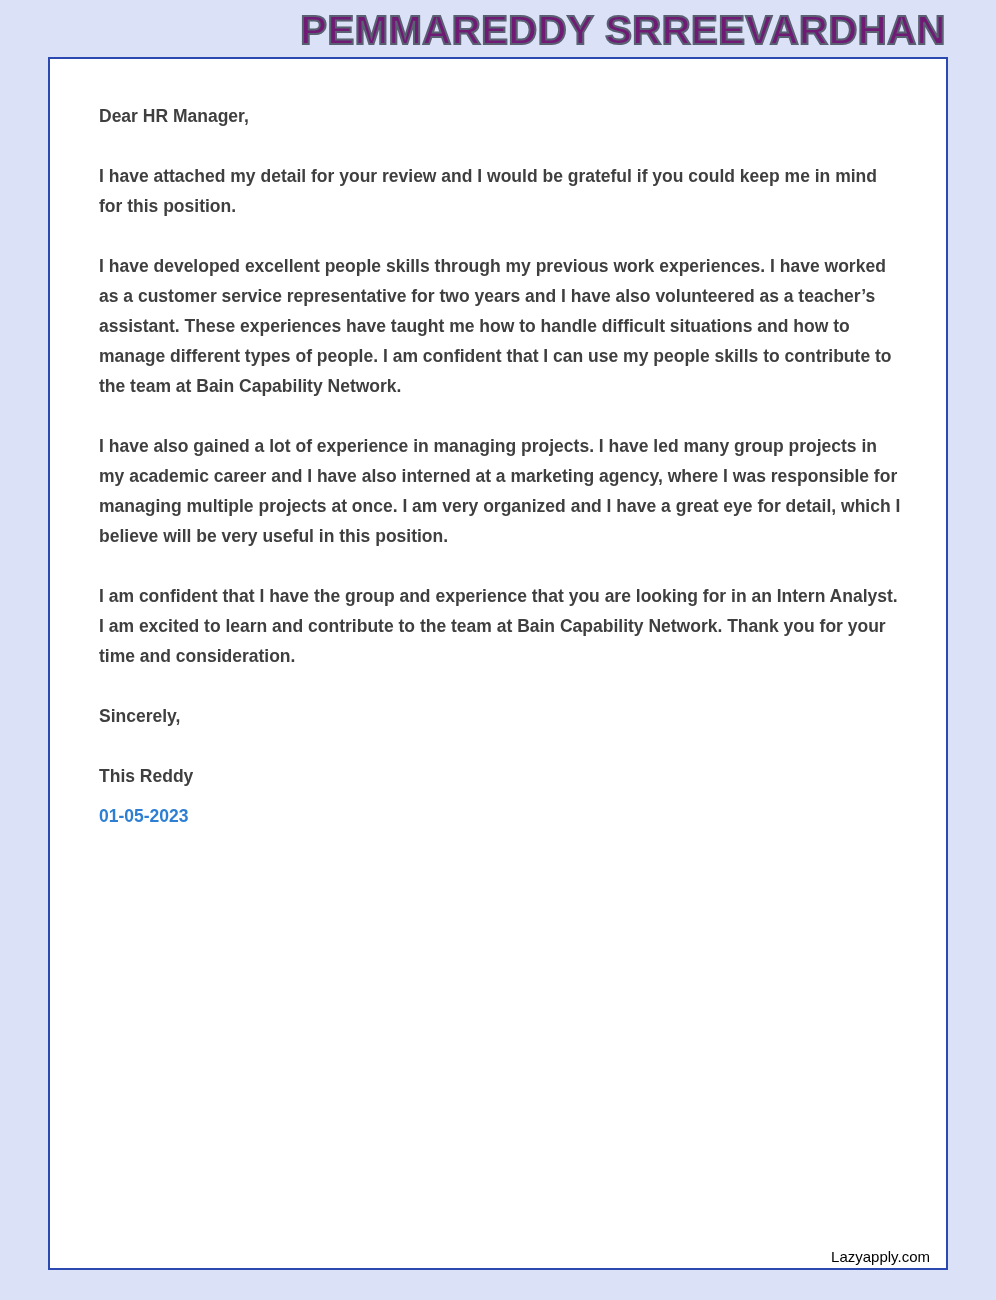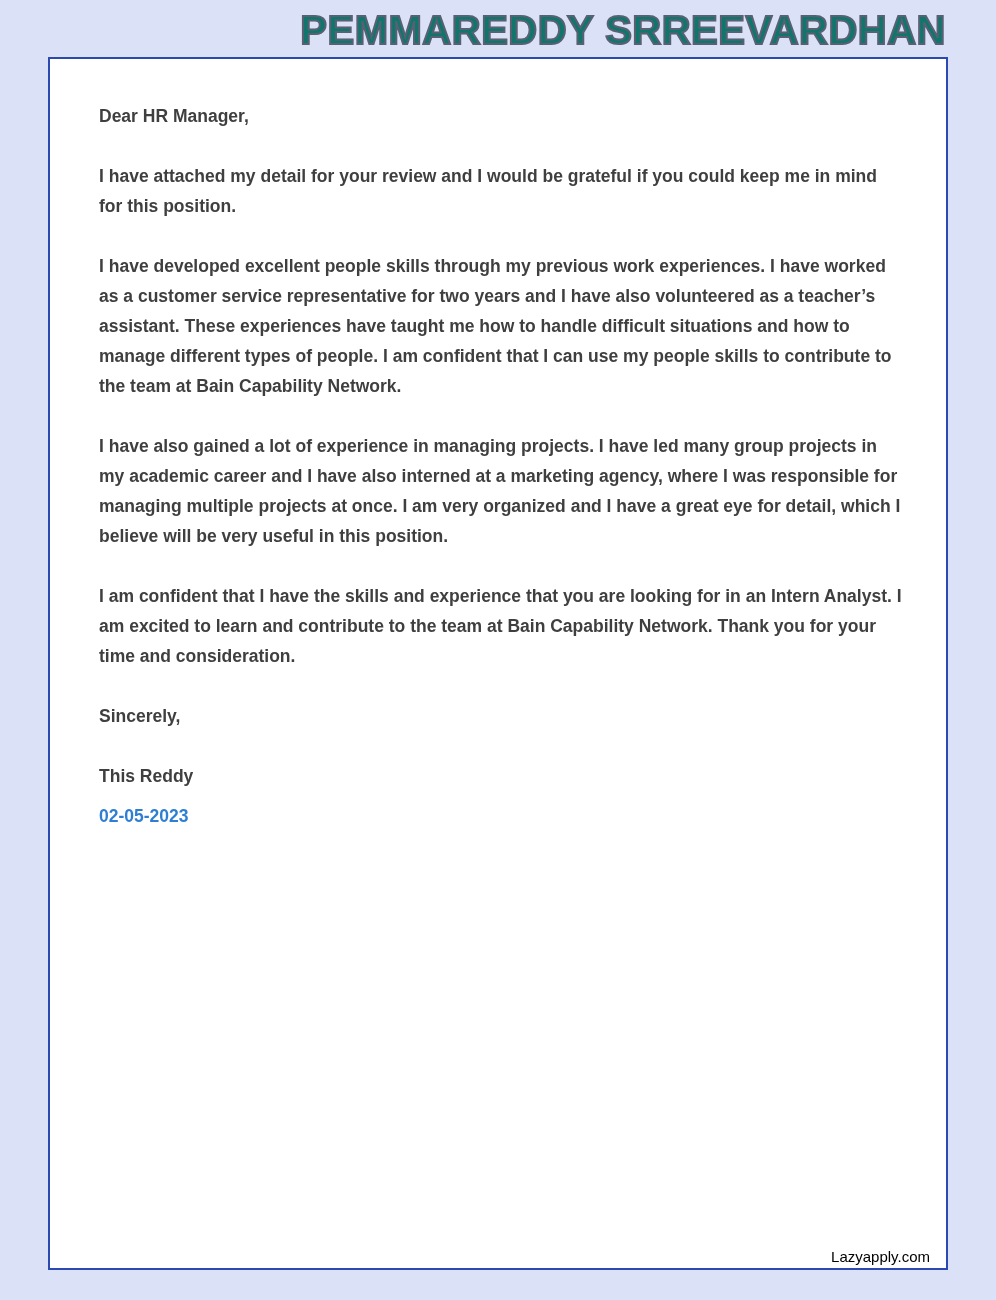--- a/index.html
+++ b/index.html
@@ -29,21 +29,21 @@
     left: 48px;
     right: 50px;
     text-align: right;
   }
   .header-name {
     margin: 0;
     font-size: 40px;
     line-height: 48px;
     font-weight: 700;
     letter-spacing: 0.5px;
-    color: #0f766e;
+    color: #701a75;
     -webkit-text-stroke: 2px var(--header_stroke);
     text-shadow: 0 0 1px var(--header_stroke);
     white-space: nowrap;
   }
   .document {
     position: absolute;
     top: 57px;
     left: 48px;
     right: 48px;
     bottom: 30px;
@@ -89,26 +89,26 @@
   <main class="document">
     <p class="salutation">Dear HR Manager,</p>
 
 
     <p class="para">I have attached my detail for your review and I would be grateful if you could keep me in mind for this position.</p>
 
     <p class="para">I have developed excellent people skills through my previous work experiences. I have worked as a customer service representative for two years and I have also volunteered as a teacher’s assistant. These experiences have taught me how to handle difficult situations and how to manage different types of people. I am confident that I can use my people skills to contribute to the team at Bain Capability Network.</p>
 
     <p class="para">I have also gained a lot of experience in managing projects. I have led many group projects in my academic career and I have also interned at a marketing agency, where I was responsible for managing multiple projects at once. I am very organized and I have a great eye for detail, which I believe will be very useful in this position.</p>
 
-    <p class="para">I am confident that I have the skills and experience that you are looking for in an Intern Analyst. I am excited to learn and contribute to the team at Bain Capability Network. Thank you for your time and consideration.</p>
+    <p class="para">I am confident that I have the group and experience that you are looking for in an Intern Analyst. I am excited to learn and contribute to the team at Bain Capability Network. Thank you for your time and consideration.</p>
 
     <p class="closing">Sincerely,</p>
 
     <p class="signature">This Reddy</p>
 
     <p class="date-line">
-      <a>02-05-2023</a>
+      <a>01-05-2023</a>
     </p>
   </main>
 
   <div class="watermark">Lazyapply.com</div>
 
 </div>
 
 </body></html>

